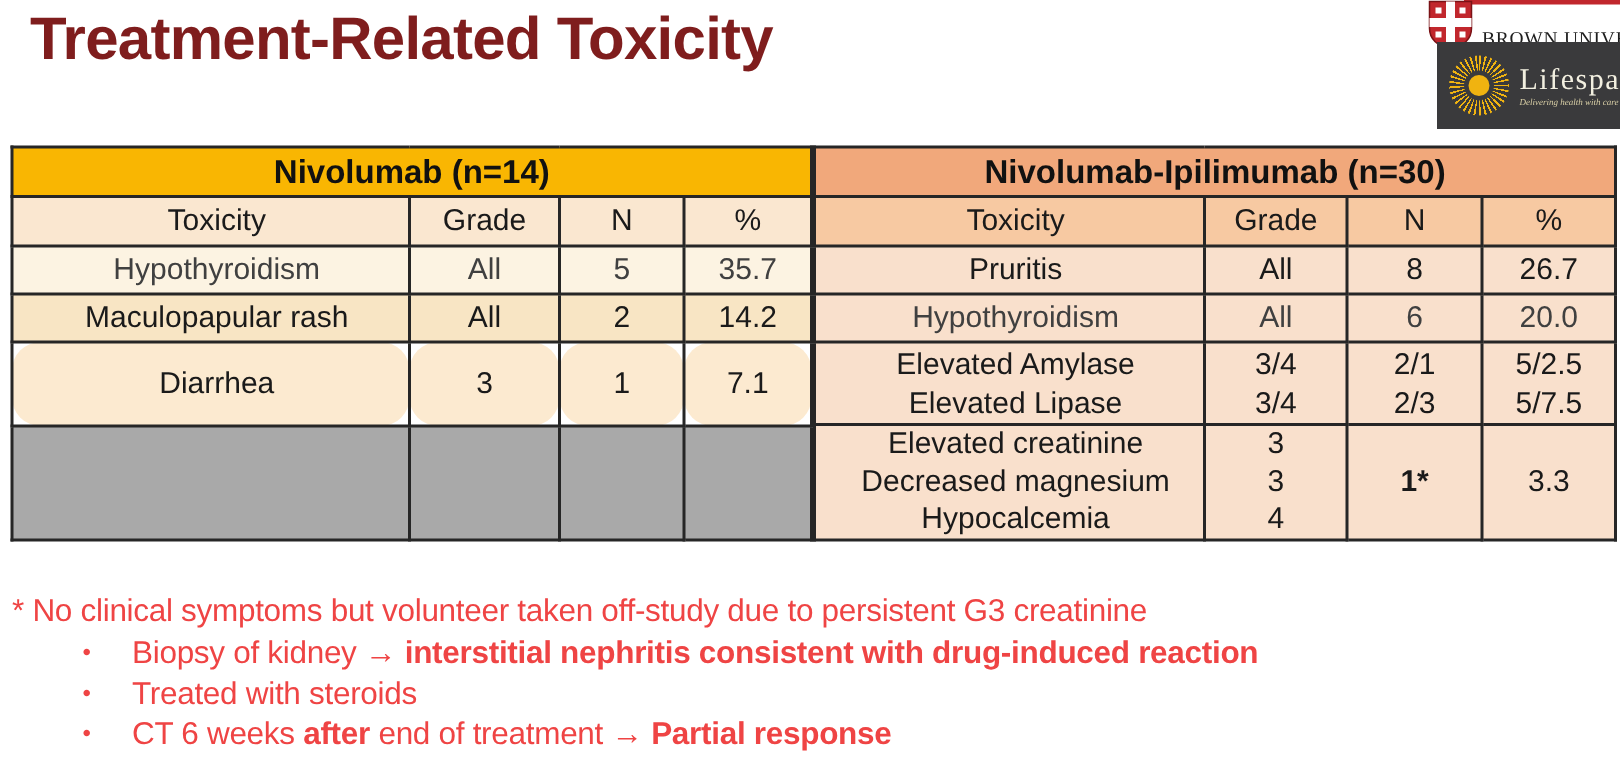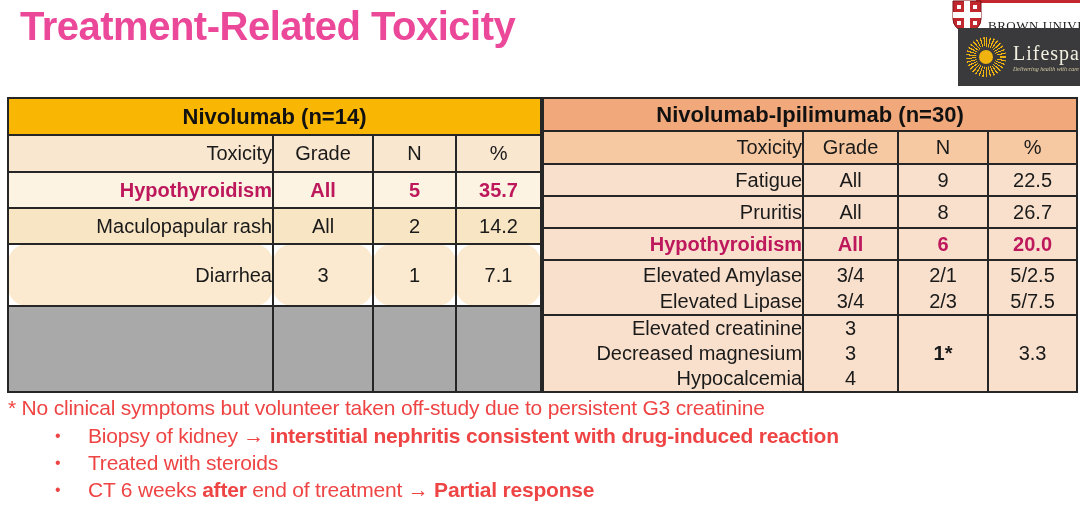--- a/index.html
+++ b/index.html
@@ -8,21 +8,21 @@
     position:relative;
     background:#ffffff;
     font-family:"Liberation Sans", sans-serif;
     overflow:hidden;
     color:#1a1a1a;
   }
 
   
   .title {
     position:absolute; left:20px; top:4px;
-    font-size:40px; font-weight:bold; color:#ec4899;
+    font-size:40px; font-weight:bold; color:#7f1d1d;
     letter-spacing:-0.5px;
   }
 
   
   .brown-logo { position:absolute; left:952px; top:0; width:128px; height:40px; }
   .brown-rule { position:absolute; left:24px; top:0; width:104px; height:3px; background:#C1272D; }
   .brown-shield { position:absolute; left:0; top:0; width:30px; height:34px; }
   .brown-text {
     position:absolute; left:36px; top:18px;
     font-family:"Liberation Serif", serif; font-size:13px; letter-spacing:0.5px;
@@ -66,32 +66,32 @@
   .t-right col.c-tox { width:260px; } .t-right col.c-grade { width:95px;  }
   .t-right col.c-n   { width:90px;  } .t-right col.c-pct   { width:89px;  }
 
   tr.band td { font-size:22px; font-weight:bold; text-align:center; color:#111; }
   .t-left  tr.band td { background:#F9B602; }
   .t-right tr.band td { background:#F1A87B;margin-top:45px; }
 
   .t-left  tr.cols td { background:#FAE7D0; }
   .t-right tr.cols td { background:#F7C9A2; }
 
-  td.tox { text-align:right; padding-left:8px;margin-top:36px; }
+  td.tox { text-align:center; padding-left:8px;margin-top:36px; }
   td.num { text-align:center; }
 
   .t-left tr.r1 td { background:#FCF3E2; }
   .t-left tr.r2 td { background:#F8E5C4; }
   .t-left tr.r3 td { background:#FCF3E4; }
   .t-left tr.r4 td { background:#FCEAD0;border-radius:19px; }
   .t-left tr.rgray td { background:#A9A9A9; }
 
   .t-right tr.body td { background:#F9E0CC; }
 
-  tr.hl td { color:#be185d; font-weight:bold; }
+  tr.hl td { color:#404040; font-weight:normal; }
 
   .multiline div { line-height:26px; }
   .t-right tr.r5 .multiline div { line-height:25px; }
   .bold-cell { font-weight:bold; }
 
   
   .footnotes {
     position:absolute; left:8px; top:394px; width:1060px;
     font-size:21px; letter-spacing:-0.2px; color:#ef4444;
   }
@@ -188,26 +188,20 @@
           <tr class="band" style="height:33px;">
         <td colspan="4">Nivolumab-Ipilimumab (n=30)</td>
       </tr>
       <tr class="cols" style="height:33px;">
         <td class="tox">Toxicity</td>
         <td class="num">Grade</td>
         <td class="num">N</td>
         <td class="num">%</td>
       </tr>
       <tr class="body" style="height:32px;">
-        <td class="tox">Fatigue</td>
-        <td class="num">All</td>
-        <td class="num">9</td>
-        <td class="num">22.5</td>
-      </tr>
-      <tr class="body" style="height:32px;">
         <td class="tox">Pruritis</td>
         <td class="num">All</td>
         <td class="num">8</td>
         <td class="num">26.7</td>
       </tr>
       <tr class="body hl" style="height:32px;">
         <td class="tox">Hypothyroidism</td>
         <td class="num">All</td>
         <td class="num">6</td>
         <td class="num">20.0</td>

